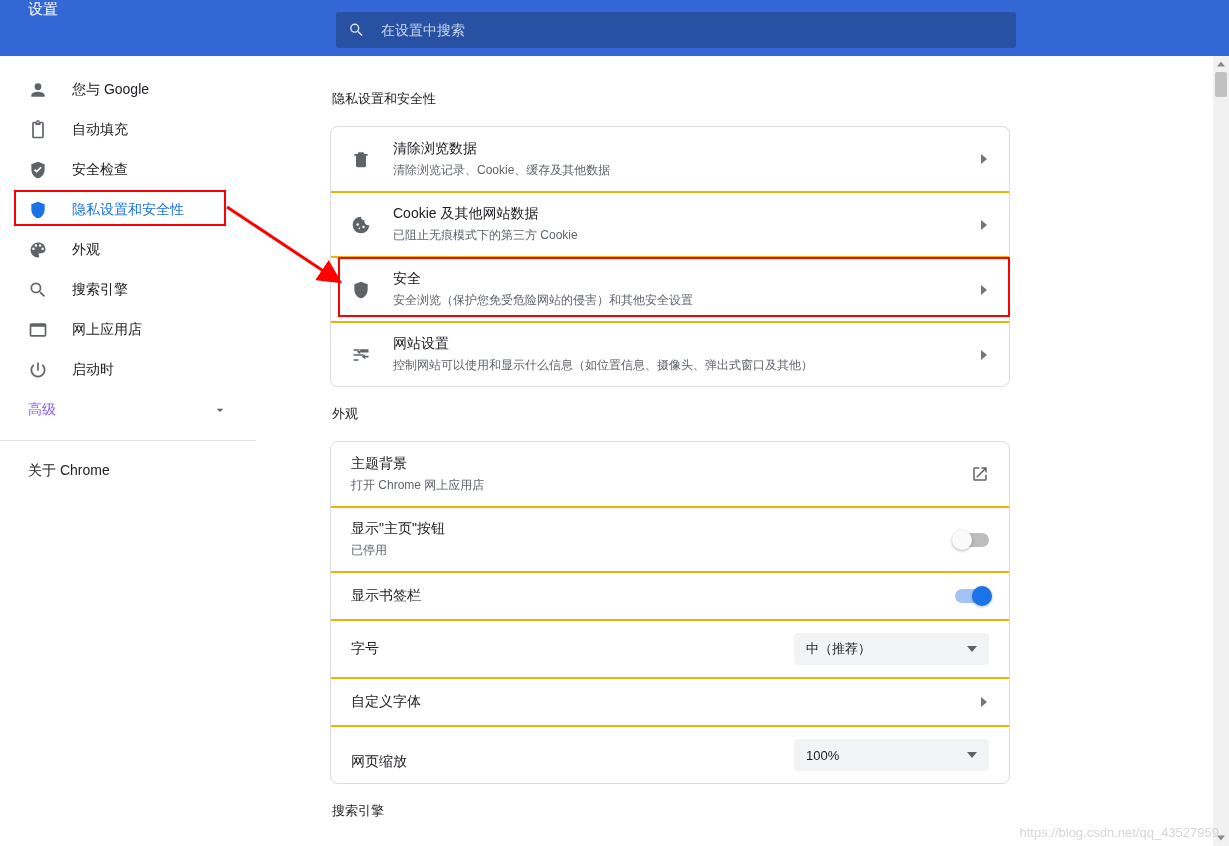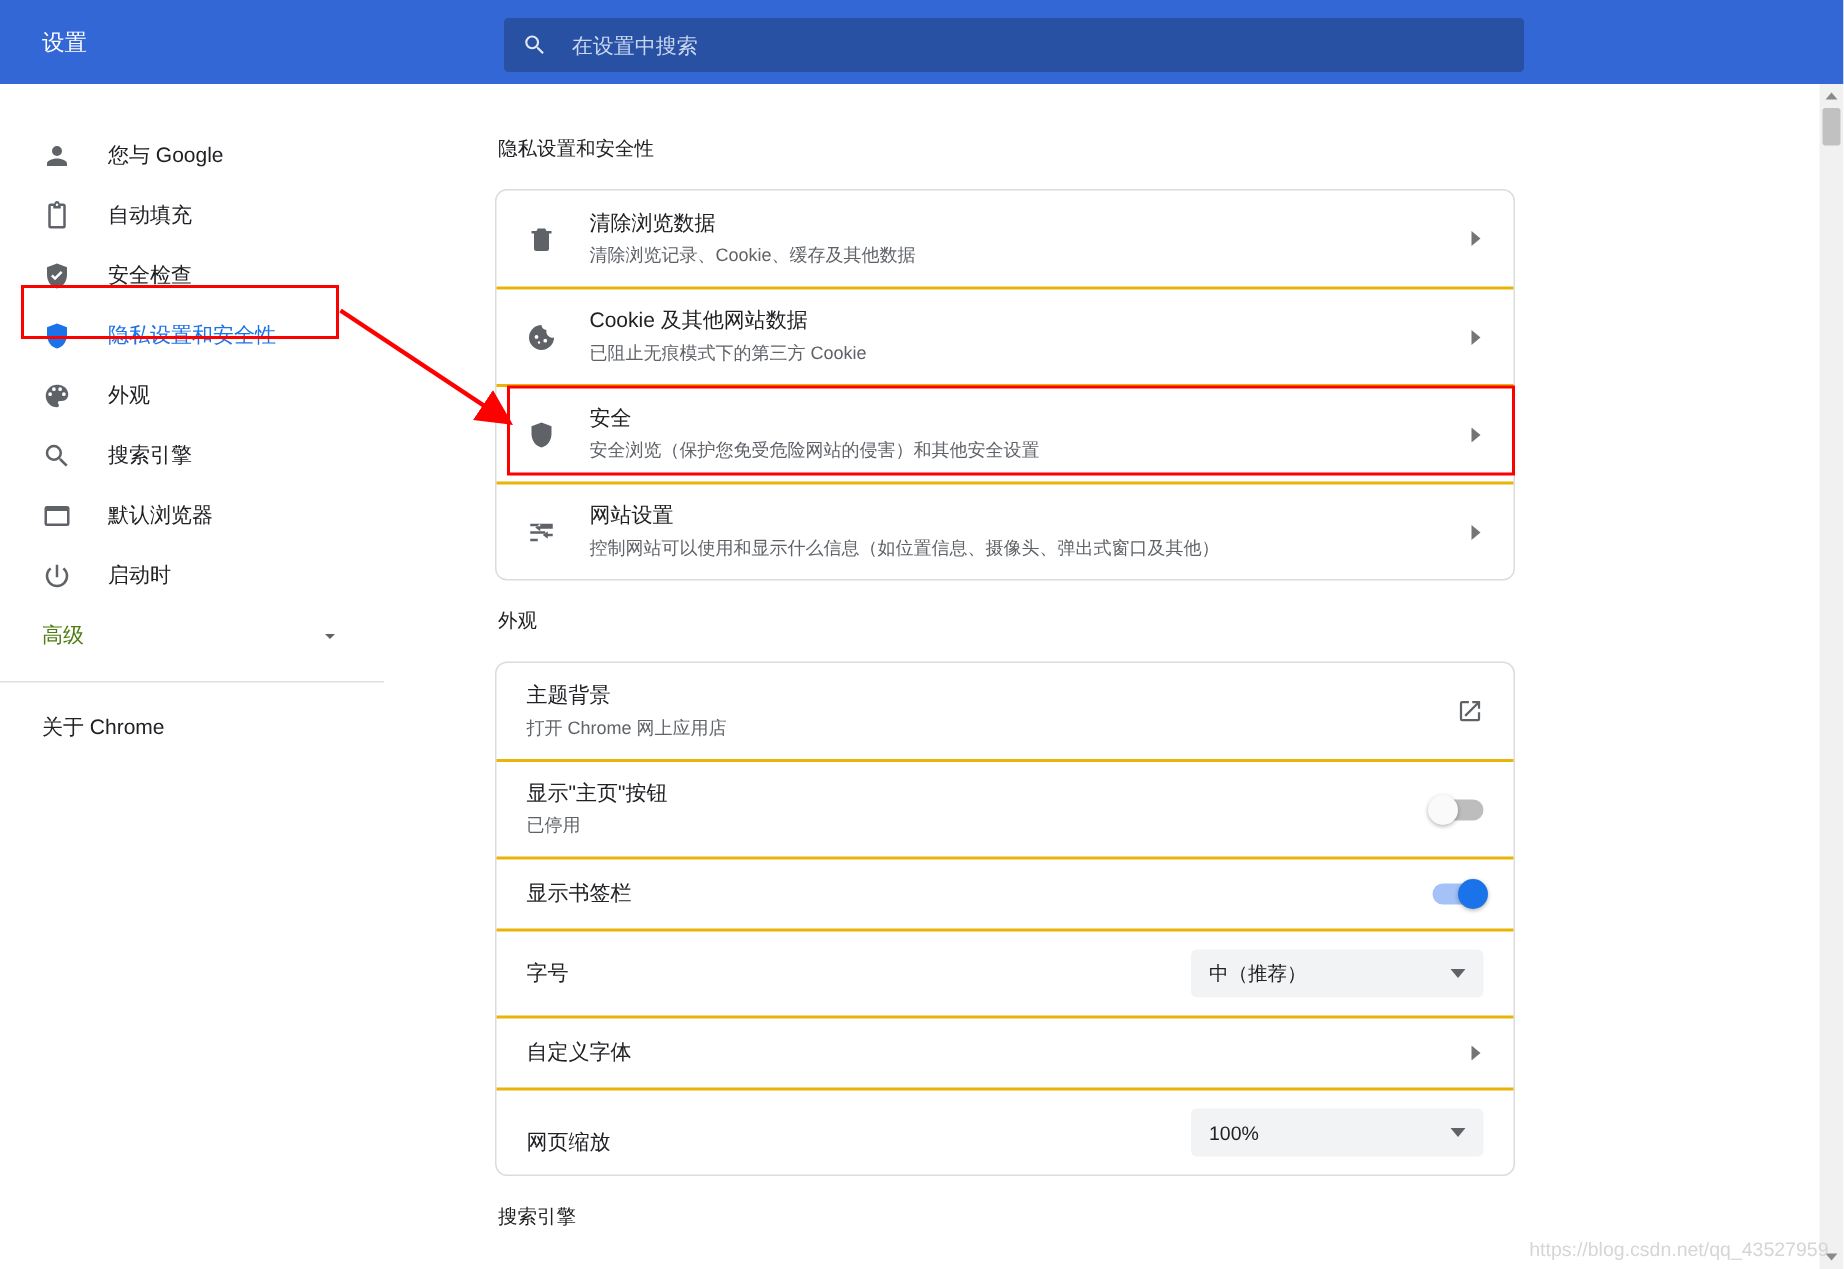--- a/index.html
+++ b/index.html
@@ -16,21 +16,21 @@
       position: relative;
       background: #fff;
     }
     
     .header {
       position: absolute;
       left: 0; top: 0; right: 0;
       height: 56px;
       background: #3367d6;
       display: flex;
-      align-items: center;
+      align-items: flex-start;
       padding-left: 28px;
     }
     .header-title {
       color: #fff;
       font-size: 15px;
     }
     .search-bar {
       position: absolute;
       left: 336px;
       top: 12px;
@@ -57,21 +57,21 @@
     }
     .search-input::placeholder { color: #cbd7f1; }
 
     
     .sidebar {
       position: absolute;
       left: 0;
       top: 56px;
       width: 256px;
       bottom: 0;
-      padding-top: 28px;
+      padding-top: 14px;
     }
     .nav-item {
       display: flex;
       align-items: center;
       height: 40px;
       padding-left: 28px;
       cursor: pointer;
       border-radius: 0 20px 20px 0;
     }
     .nav-icon {
@@ -88,21 +88,21 @@
       background: #e0e0e0;
       margin: 10px 0;
     }
     .adv-row {
       display: flex;
       align-items: center;
       justify-content: space-between;
       height: 40px;
       padding: 0 28px;
       cursor: pointer;
-      color: #4d7c0f;
+      color: #8b5cf6;
       font-size: 14px;
     }
     .adv-row svg { width: 16px; height:16px; fill:#5f6368; }
     .ext-row, .about-row {
       display: flex;
       align-items: center;
       justify-content: space-between;
       height: 40px;
       padding: 0 28px;
       cursor: pointer;
@@ -276,21 +276,21 @@
     <div class="nav-item">
       <svg class="nav-icon" viewBox="0 0 24 24">
           <path d="M15.5 14h-.79l-.28-.27A6.471 6.471 0 0016 9.5 6.5 6.5 0 109.5 16c1.61 0 3.09-.59 4.23-1.57l.27.28v.79l5 4.99L20.49 19l-4.99-5zM9.5 14A4.5 4.5 0 1114 9.5 4.505 4.505 0 019.5 14z"></path>
         </svg>
       <span class="nav-label">搜索引擎</span>
     </div>
     <div class="nav-item">
       <svg class="nav-icon" viewBox="0 0 24 24">
           <path d="M20 4H4a2 2 0 00-2 2v12a2 2 0 002 2h16a2 2 0 002-2V6a2 2 0 00-2-2zm0 14H4V8h16z"></path>
         </svg>
-      <span class="nav-label">默认浏览器</span>
+      <span class="nav-label">网上应用店</span>
     </div>
     <div class="nav-item">
       <svg class="nav-icon" viewBox="0 0 24 24">
           <path d="M13 3h-2v10h2zm4.83 2.17l-1.42 1.42A6.978 6.978 0 0119 12a7 7 0 11-14 0 6.978 6.978 0 012.59-5.41L6.17 5.17A9 9 0 1021 12a8.94 8.94 0 00-3.17-6.83z"></path>
         </svg>
       <span class="nav-label">启动时</span>
     </div>
     <div class="adv-row">
       <span>高级</span>
       <svg viewBox="0 0 24 24">

